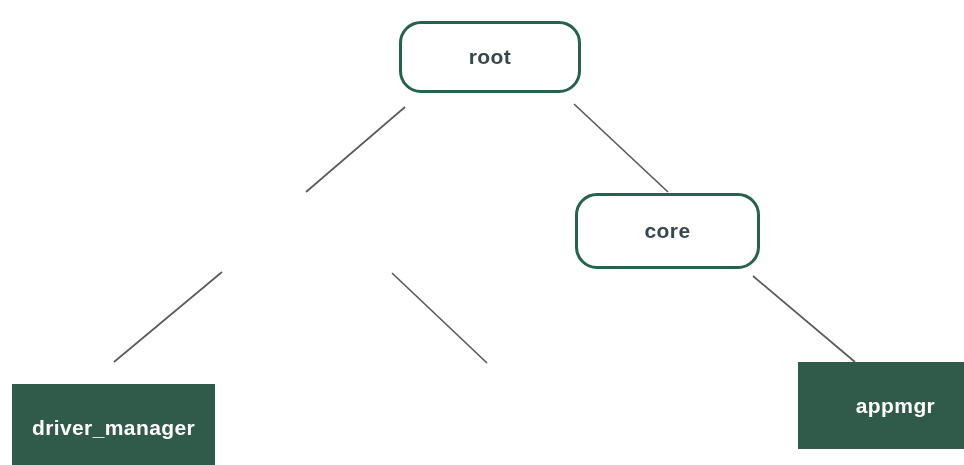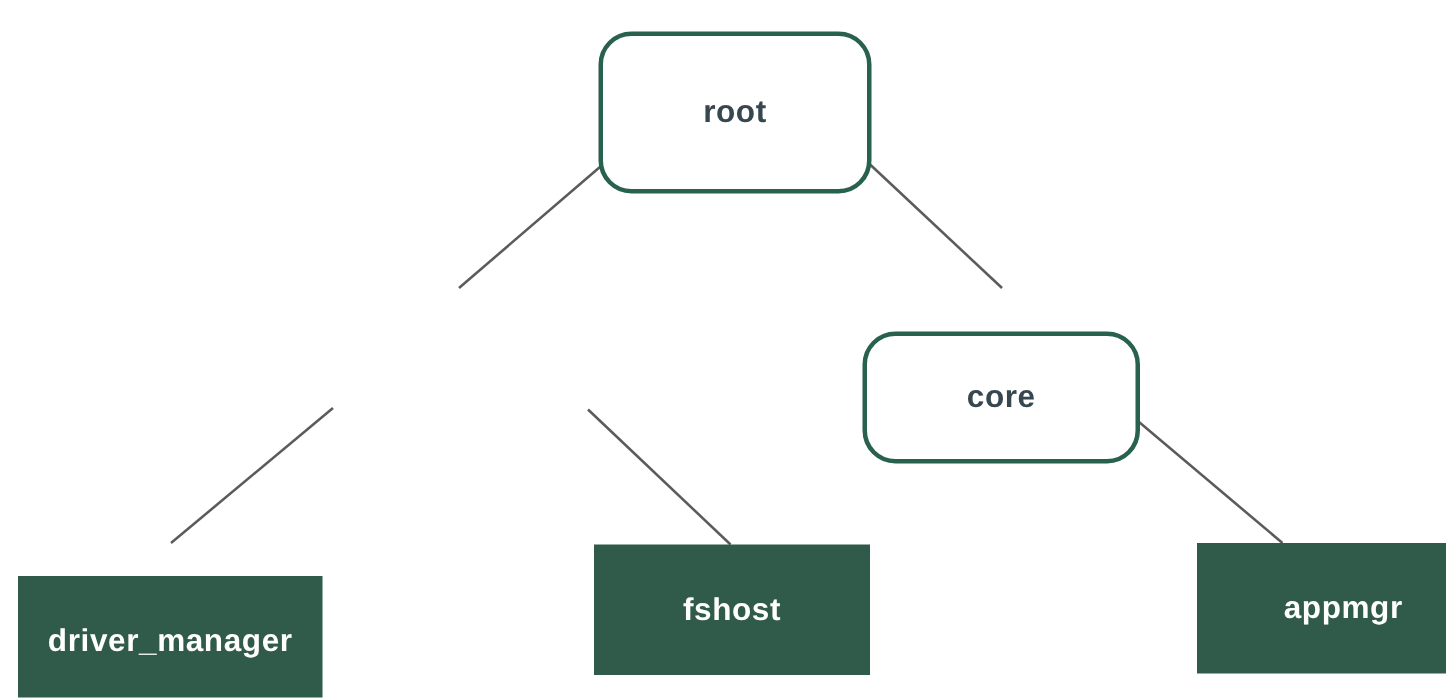--- a/index.html
+++ b/index.html
@@ -59,34 +59,31 @@
 <div class="stage">
 
   <svg class="edges" width="964" height="465" viewBox="0 0 964 465" aria-hidden="true">
     <line x1="405" y1="107" x2="306" y2="192"></line>
     <line x1="574" y1="104" x2="668" y2="192"></line>
     <line x1="222" y1="272" x2="114" y2="362"></line>
     <line x1="392" y1="273" x2="487" y2="363"></line>
     <line x1="753" y1="276" x2="855" y2="362"></line>
   </svg>
 
-  <div class="node branch" style="left:399px; top:21px; width:182px; height:108px;">
+  <div class="node branch" style="left:399px; top:21px; width:182px; height:72px;">
     <span>root</span>
   </div>
 
 
-  <div class="node branch" style="left:575px; top:193px; width:185px; height:88px;margin-top:28px;">
+  <div class="node branch" style="left:575px; top:193px; width:185px; height:76px;">
     <span>core</span>
   </div>
 
   <div class="node leaf" style="left:12px; top:384px; width:203px; height:87px;">
     <span>driver_manager</span>
   </div>
 
-  <div class="node leaf" style="left:396px; top:363px; width:184px; height:87px;">
-    <span>fshost</span>
-  </div>
 
   <div class="node leaf" style="left:798px; top:362px; width:195px; height:87px;">
     <span>appmgr</span>
   </div>
 
 </div>
 
 </body></html>

